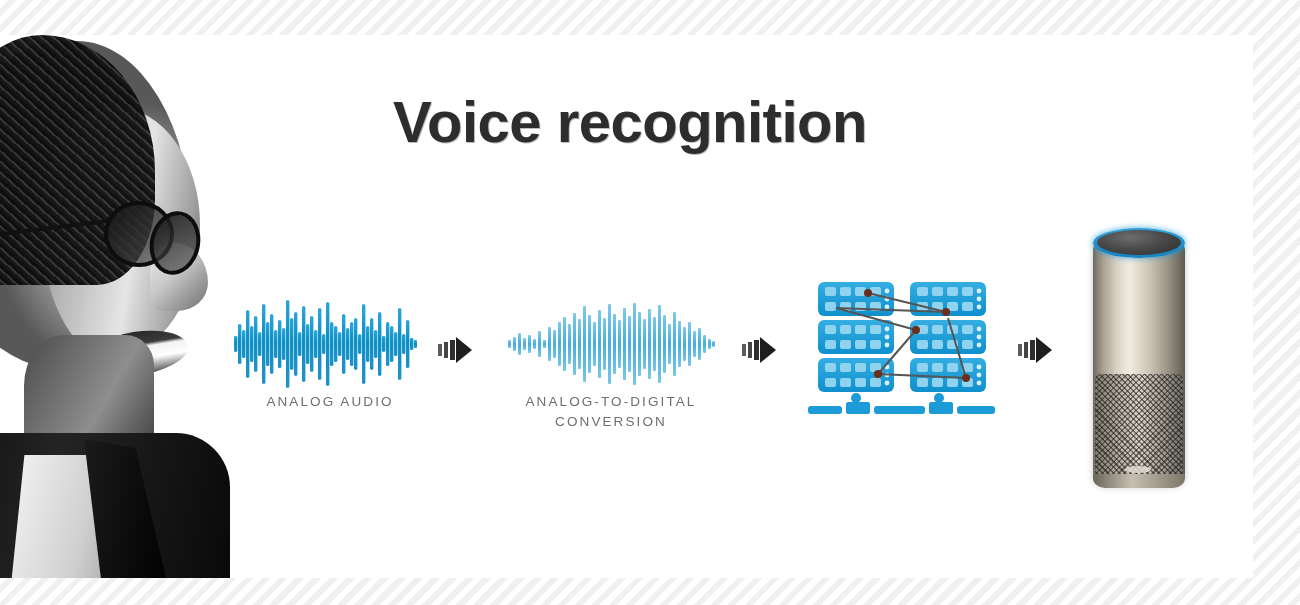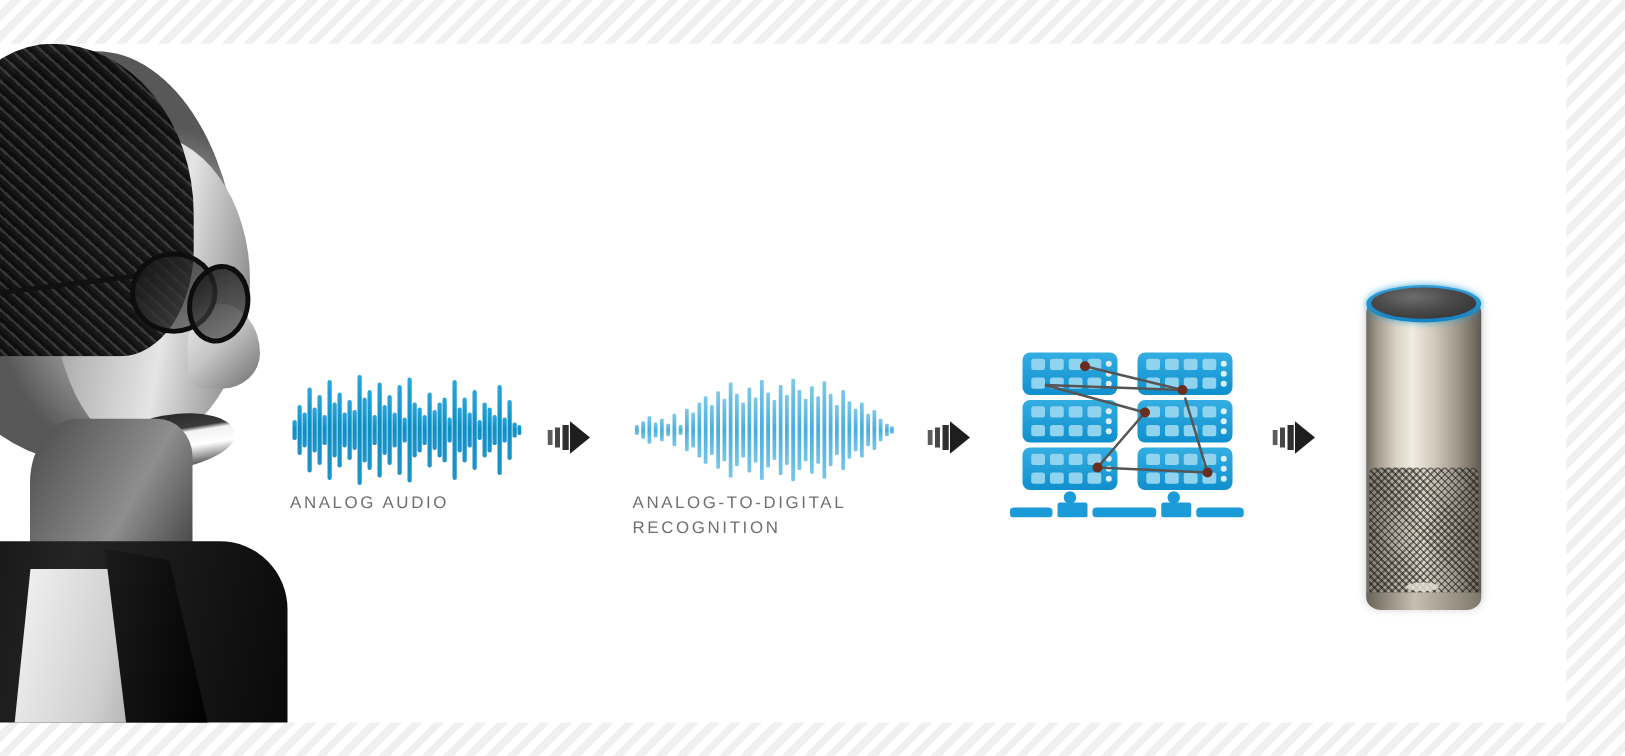--- a/index.html
+++ b/index.html
@@ -130,21 +130,21 @@
   }
   .ph-lapel{
     position:absolute;
     left:84px;top:404px;
     width:86px;height:156px;
     background:linear-gradient(100deg,#1b1b1b,#000);
     clip-path:polygon(0% 0%, 60% 6%, 100% 100%, 22% 100%);
   }
 
   
-  .stage{ position:absolute; text-align:left; }
+  .stage{ position:absolute; text-align:center; }
   .stage-label{
     font-size:13.5px;
     letter-spacing:2.1px;
     color:#6f6f6f;
     font-family:"Liberation Sans", sans-serif;
     line-height:20px;
     white-space:pre-line;
   }
 
   
@@ -228,20 +228,21 @@
   
   svg{ display:block; }
 </style>
 </head>
 <body>
 
 <div id="slide">
 
   <div id="card"></div>
 
+  <div id="title">Voice recognition</div>
 
   <div id="person">
     <div class="ph-head"></div>
     <div class="ph-face"></div>
     <div class="ph-hair"></div>
     <div class="ph-nose"></div>
     <div class="ph-mouth"></div>
     <div class="ph-temple"></div>
     <div class="ph-glass-l"></div>
     <div class="ph-glass-r"></div>
@@ -373,21 +374,21 @@
           <rect x="182" y="26" width="3" height="44" rx="1"></rect>
           <rect x="187" y="35" width="3" height="26" rx="1"></rect>
           <rect x="192" y="32" width="3" height="32" rx="1"></rect>
           <rect x="197" y="39" width="3" height="18" rx="1"></rect>
           <rect x="202" y="43" width="3" height="10" rx="1"></rect>
           <rect x="206" y="45" width="3" height="6" rx="1"></rect>
         </g>
       </svg>
     </div>
     <div class="stage-label">ANALOG-TO-DIGITAL
-RECOGNITION</div>
+CONVERSION</div>
   </div>
 
   <div class="arrow" id="arrow2">
     <svg width="44" height="30" viewBox="0 0 44 30">
       <rect x="0" y="9" width="4" height="12" fill="#5c5c5c"></rect>
       <rect x="6" y="7" width="4" height="16" fill="#464646"></rect>
       <rect x="12" y="5" width="5" height="20" fill="#2e2e2e"></rect>
       <path d="M18 2 L34 15 L18 28 L18 20 L18 10 Z" fill="#1e1e1e"></path>
     </svg>
   </div>

